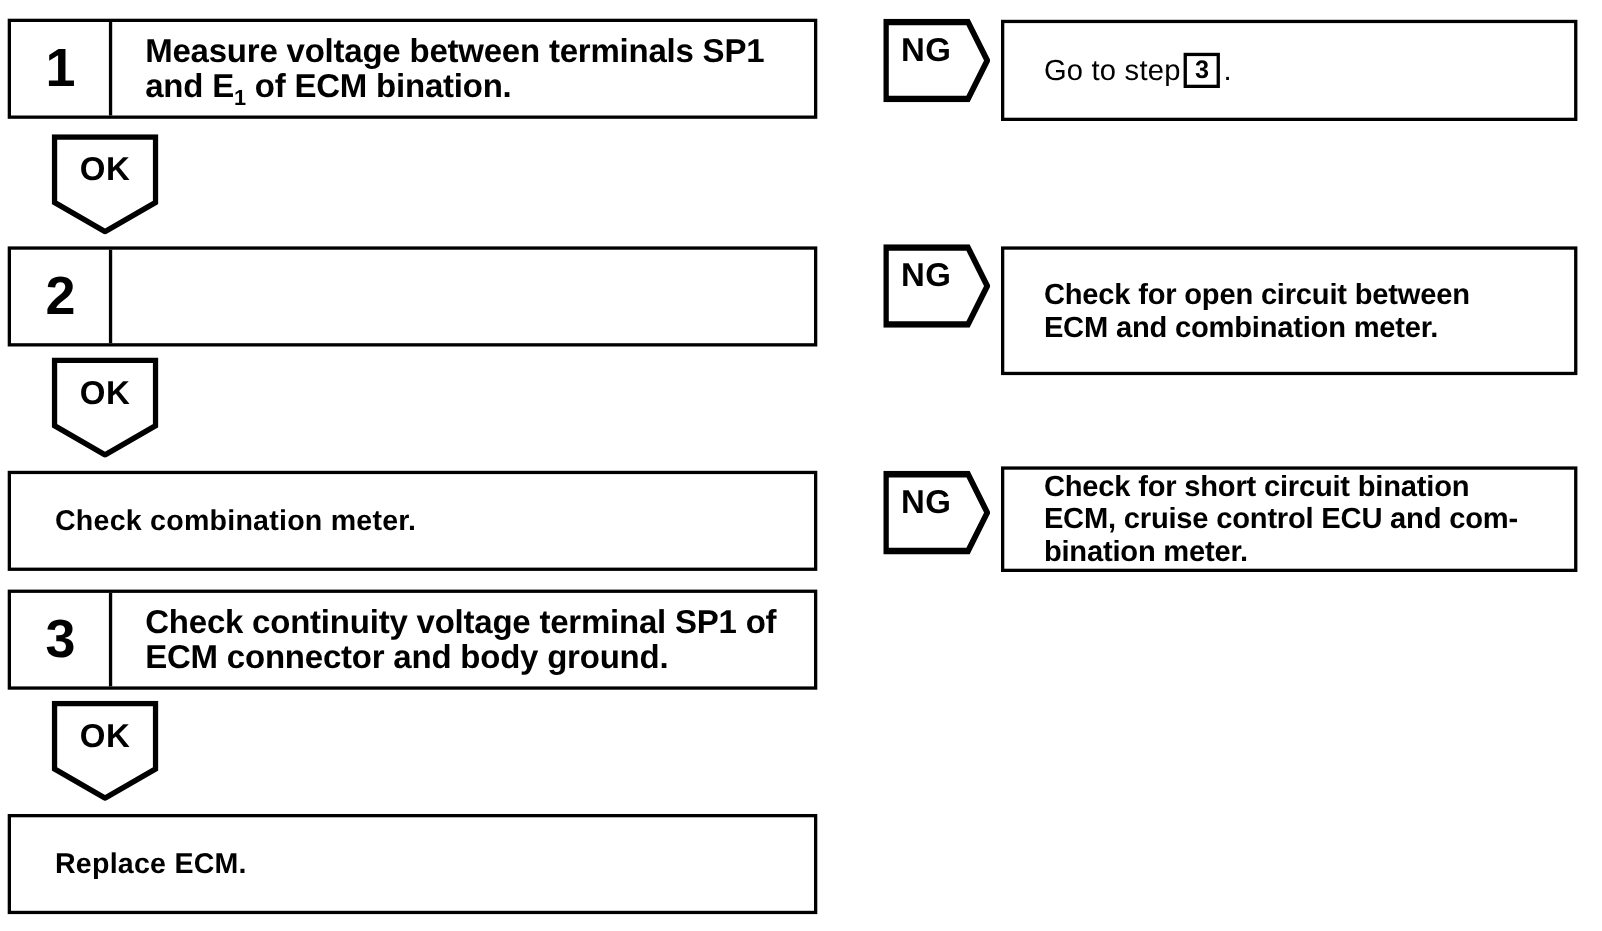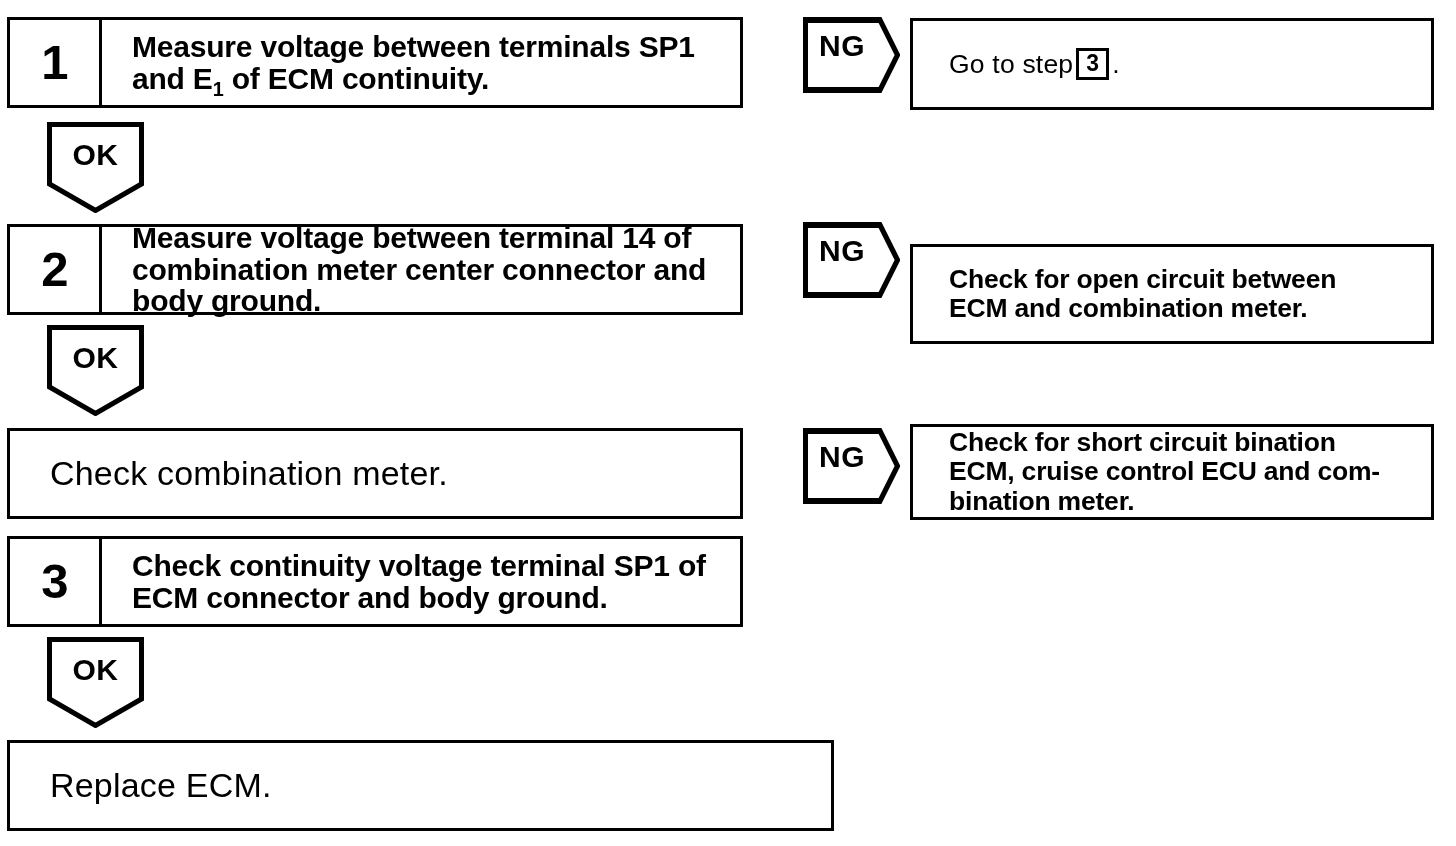--- a/index.html
+++ b/index.html
@@ -53,22 +53,22 @@
     font-size: 30px;
     font-weight: bold;
     line-height: 1.06;
     letter-spacing: -0.2px;
     white-space: pre-line;
   }
   .step-body.plain {
     padding-left: 40px;
   }
   .step-body.plain .step-text {
-    font-weight: normal;
-    font-size: 34px;
+    font-weight: bold;
+    font-size: 26px;
     letter-spacing: 0.2px;
   }
 
   
   .sub {
     font-size: 0.66em;
     vertical-align: sub;
     line-height: 0;
   }
 
@@ -154,21 +154,21 @@
   }
 </style>
 </head>
 <body>
 
 <div id="canvas">
 
   <div class="step-box" style="left:7px; top:17px; width:736px; height:91px;">
     <div class="step-num">1</div>
     <div class="step-body">
-      <div class="step-text"><span>Measure voltage between terminals SP1</span><br><span>and E</span><span class="sub">1</span><span> of ECM continuity.</span></div>
+      <div class="step-text"><span>Measure voltage between terminals SP1</span><br><span>and E</span><span class="sub">1</span><span> of ECM bination.</span></div>
     </div>
   </div>
 
   <div class="ng-connector" style="left:779px; top:17px;">
     <svg viewBox="0 0 97 63" preserveAspectRatio="none" aria-hidden="true">
       <polygon points="2.5,2.5 77,2.5 94.5,31.5 77,60.5 2.5,60.5" fill="#ffffff" stroke="#000000" stroke-width="5"></polygon>
     </svg>
     <div class="ng-label">NG</div>
   </div>
 
@@ -178,35 +178,30 @@
 
   <div class="ok-connector" style="left:7px; top:122px;">
     <svg viewBox="0 0 97 91" preserveAspectRatio="none" aria-hidden="true">
       <polygon points="2.5,2.5 94.5,2.5 94.5,62 48.5,88.5 2.5,62" fill="#ffffff" stroke="#000000" stroke-width="5"></polygon>
     </svg>
     <div class="ok-label">OK</div>
   </div>
 
   <div class="step-box" style="left:7px; top:224px; width:736px; height:91px;">
     <div class="step-num">2</div>
-    <div class="step-body">
-      <div class="step-text">Measure voltage between terminal 14 of
-combination meter center connector and
-body ground.</div>
-    </div>
   </div>
 
   <div class="ng-connector" style="left:779px; top:222px;">
     <svg viewBox="0 0 97 63" preserveAspectRatio="none" aria-hidden="true">
       <polygon points="2.5,2.5 77,2.5 94.5,31.5 77,60.5 2.5,60.5" fill="#ffffff" stroke="#000000" stroke-width="5"></polygon>
     </svg>
     <div class="ng-label">NG</div>
   </div>
 
-  <div class="result-box" style="left:910px; top:224px; width:524px; height:100px;margin-top:20px;">
+  <div class="result-box" style="left:910px; top:224px; width:524px; height:117px;">
     <div class="result-text">Check for open circuit between
 ECM and combination meter.</div>
   </div>
 
   <div class="ok-connector" style="left:7px; top:325px;">
     <svg viewBox="0 0 97 91" preserveAspectRatio="none" aria-hidden="true">
       <polygon points="2.5,2.5 94.5,2.5 94.5,62 48.5,88.5 2.5,62" fill="#ffffff" stroke="#000000" stroke-width="5"></polygon>
     </svg>
     <div class="ok-label">OK</div>
   </div>
@@ -238,19 +233,19 @@
     </div>
   </div>
 
   <div class="ok-connector" style="left:7px; top:637px;">
     <svg viewBox="0 0 97 91" preserveAspectRatio="none" aria-hidden="true">
       <polygon points="2.5,2.5 94.5,2.5 94.5,62 48.5,88.5 2.5,62" fill="#ffffff" stroke="#000000" stroke-width="5"></polygon>
     </svg>
     <div class="ok-label">OK</div>
   </div>
 
-  <div class="step-box" style="left:7px; top:740px; width:827px; height:91px;">
+  <div class="step-box" style="left:7px; top:740px; width:736px; height:91px;">
     <div class="step-body plain">
       <div class="step-text">Replace ECM.</div>
     </div>
   </div>
 
 </div>
 
 </body></html>

